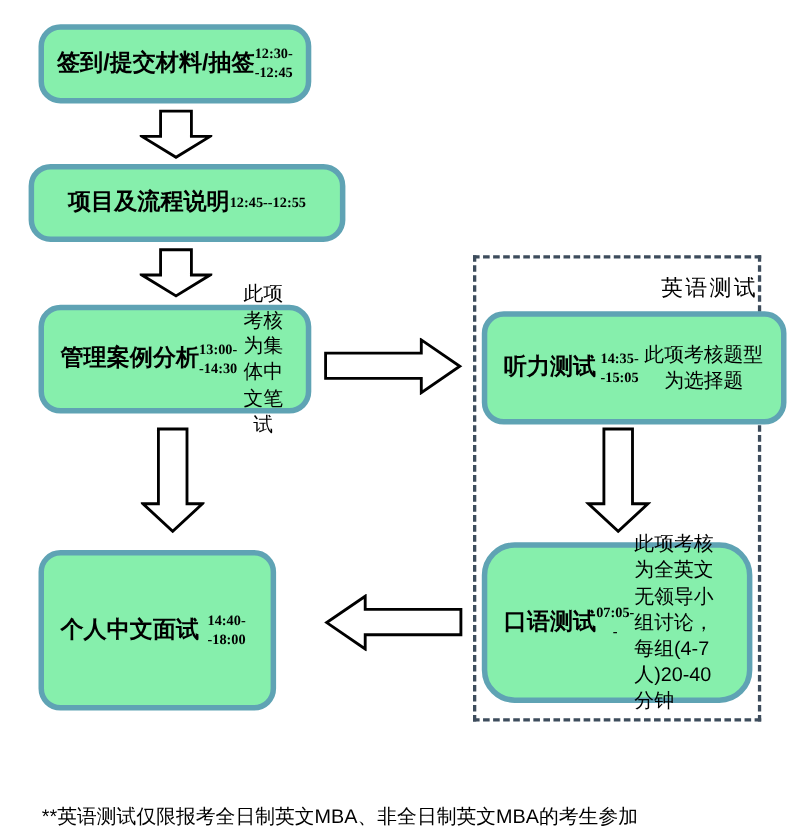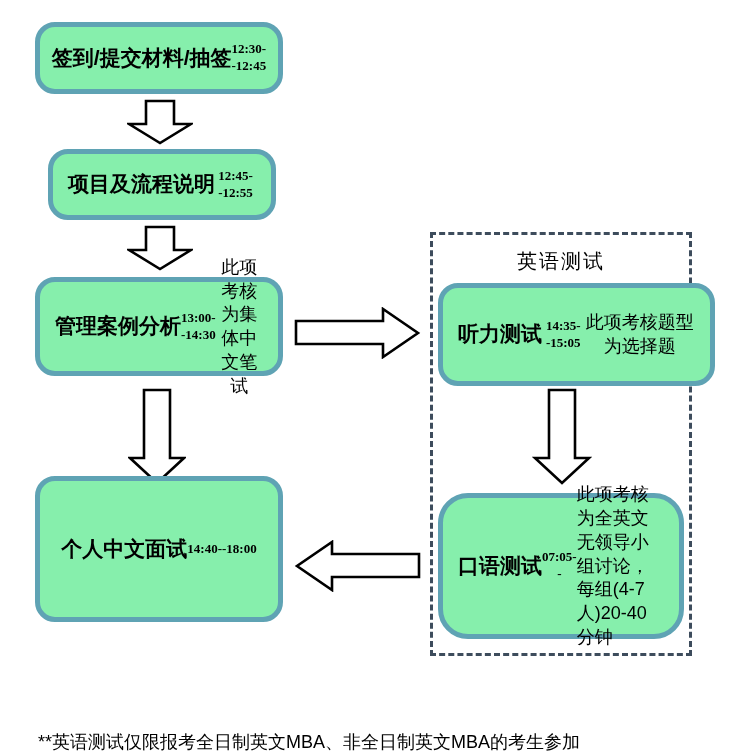--- a/index.html
+++ b/index.html
@@ -38,37 +38,37 @@
   }
   .node .desc {
     font-size:18px;
     line-height:1.32;
     margin-top:1px;
     text-align:center;
   }
   .node .desc.desc-left { text-align:left; }
 
   #n-checkin   { left:35px;  top:22px;  width:248px; height:72px; }
-  #n-intro     { left:48px;  top:149px; width:228px; height:71px; }
+  #n-intro     { left:26px;  top:149px; width:288px; height:71px; }
   #n-case      { left:35px;  top:277px; width:248px; height:99px; }
-  #n-interview { left:35px;  top:476px; width:248px; height:146px; }
+  #n-interview { left:35px;  top:500px; width:216px; height:146px; }
   #n-listening { left:438px; top:283px; width:277px; height:103px; }
   #n-speaking  { left:438px; top:493px; width:246px; height:146px;border-radius:30px; }
 
   .group {
     position:absolute;
     left:430px; top:232px;
     width:262px; height:424px;
     box-sizing:border-box;
     border:3px dashed var(--group-border,#3d4c5c);
     background:transparent;
   }
   .group-label {
     margin-top:13px;
-    text-align:center;
+    text-align:right;
     font-size:20px;
     letter-spacing:2px;
   }
 
   .arrow { position:absolute; display:block; }
   #a-down-1    { left:127px; top:99px;  }
   #a-down-2    { left:127px; top:225px; }
   #a-down-long { left:128px; top:388px; }
   #a-down-eng  { left:532px; top:388px; }
   #a-right     { left:294px; top:307px; }

